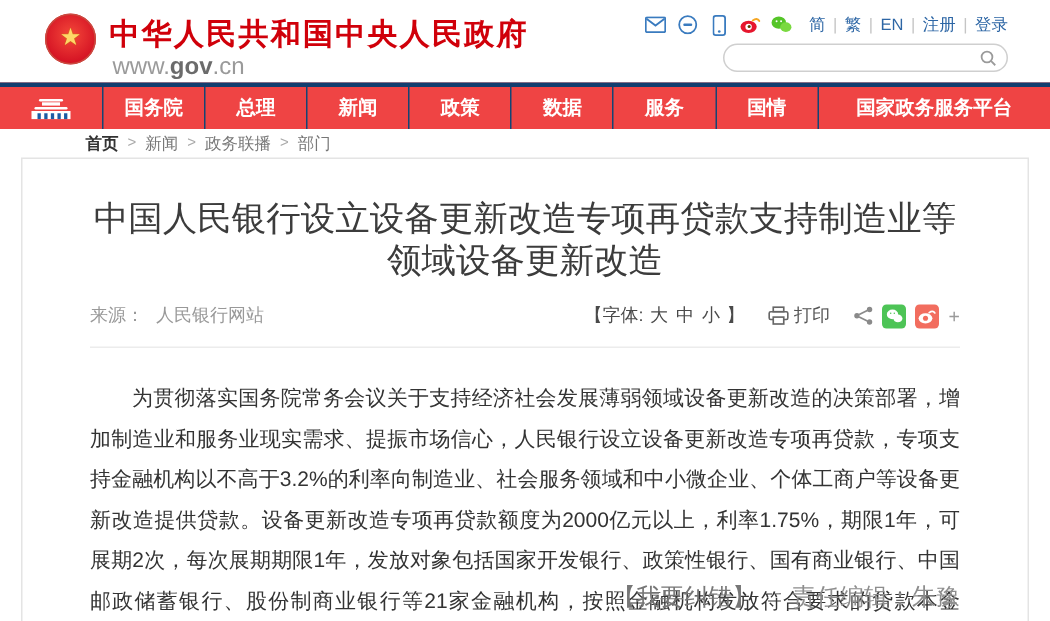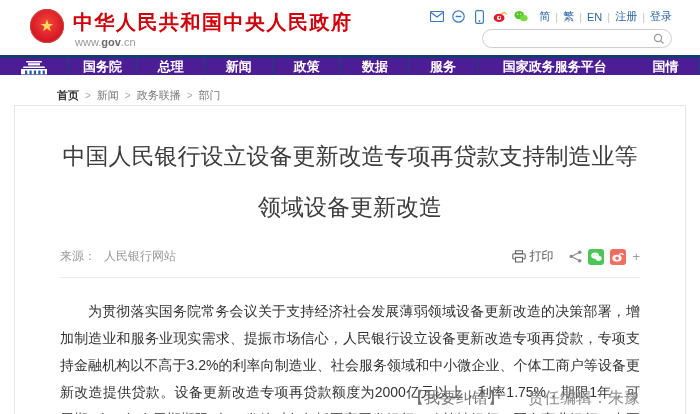--- a/index.html
+++ b/index.html
@@ -9,58 +9,58 @@
 
   
   .header { position:relative; height:55px; background:#fff; }
   .emblem { position:absolute; left:30px; top:9px; width:34px; height:34px;
     border-radius:50%; background:radial-gradient(circle at 50% 42%, #f4483a 0%, #d51324 70%, #c00d1e 100%);
     display:flex; align-items:center; justify-content:center;
     box-shadow:0 0 0 1px #c94b3f inset; }
   .emblem-star { color:#ffd768; font-size:16px; line-height:1; text-shadow:0 0 1px #b88a00; }
   .site-title { position:absolute; left:73px; top:9px; color:#d0000a;
     font-size:20px; font-weight:bold; letter-spacing:1.5px; white-space:nowrap; }
-  .site-url { position:absolute; left:75px; top:36px; color:#9a9a9a; font-size:11px; }
+  .site-url { position:absolute; left:75px; top:36px; color:#9a9a9a; font-size:16px; }
   .site-url b { color:#6b6b6b; }
 
   .topbar { position:absolute; right:28px; top:9px; display:flex; align-items:center; gap:7px;
     font-size:11px; color:#2d66a5; }
   .topbar .icn { display:inline-flex; width:14px; height:14px; align-items:center; justify-content:center; cursor:pointer; }
   .lang-links { display:flex; align-items:center; gap:5px; margin-left:4px; }
   .lang-links a { color:#2d66a5; text-decoration:none; cursor:pointer; }
   .lang-sep { color:#c5c5c5; }
 
   .searchbox { position:absolute; right:28px; top:29px; width:190px; height:19px;
     border:1px solid #cfcfcf; border-radius:10px; background:#fff;
     display:flex; align-items:center; justify-content:flex-end; padding-right:6px; }
   .searchbox input { border:none; outline:none; flex:1; height:15px; font-size:11px; padding-left:10px;
     background:transparent; border-radius:10px; }
 
   
-  .nav { position:absolute; top:55px; left:0; width:700px; height:20px;
-    background:#4c1d95; border-top:3px solid #123e6f; display:flex; }
+  .nav { position:absolute; top:55px; left:0; width:700px; height:31px;
+    background:#ef4444; border-top:3px solid #123e6f; display:flex; }
   .nav-cell { display:flex; align-items:center; justify-content:center;
     color:#fff; font-size:13px; font-weight:bold; cursor:pointer;
     border-right:1px solid #134575; white-space:nowrap; }
   .nav-home { width:69px; }
   .nav-item { flex:1; }
   .nav-item-wide { flex:2.3; border-right:none; }
 
   
   .breadcrumb { position:absolute; top:88px; left:57px; font-size:11px; color:#777;
     display:flex; align-items:center; gap:6px; }
   .breadcrumb .crumb { cursor:pointer; }
   .breadcrumb .crumb-first { color:#333; font-weight:bold; }
   .breadcrumb .sep { color:#aaa; font-size:10px; }
 
   
   .article-box { position:absolute; left:14px; right:14px; top:105px; height:315px;
     border:1px solid #e4e4e4; background:#fff; padding:0 45px; }
   .article-title { margin-top:25px; text-align:center; color:#3c3c3c;
-    font-size:23px; line-height:51px; font-weight:500; }
+    font-size:23px; line-height:28px; font-weight:500; }
 
   .meta-row { margin-top:15px; display:flex; justify-content:space-between; align-items:center;
     font-size:12px; color:#999; }
   .meta-left { display:flex; align-items:center; gap:8px; }
   .meta-right { display:flex; align-items:center; gap:6px; color:#555; }
   .font-ctl { color:#4a4a4a; }
   .font-size-link { cursor:pointer; margin:0 1px; }
   .print { display:inline-flex; align-items:center; gap:3px; color:#555; cursor:pointer; margin-left:10px; }
   .share-alt { margin-left:10px; cursor:pointer; display:inline-flex; }
   .sq { width:16px; height:16px; border-radius:3px; display:inline-flex; align-items:center; justify-content:center; cursor:pointer; }
@@ -159,22 +159,22 @@
         <rect x="21.3" y="11.5" width="2.2" height="3.9" fill="#1c5ca4"></rect>
         <rect x="25.7" y="11.5" width="2.2" height="3.9" fill="#1c5ca4"></rect>
       </svg>
     </div>
     <div class="nav-cell nav-item">国务院</div>
     <div class="nav-cell nav-item">总理</div>
     <div class="nav-cell nav-item">新闻</div>
     <div class="nav-cell nav-item">政策</div>
     <div class="nav-cell nav-item">数据</div>
     <div class="nav-cell nav-item">服务</div>
+    <div class="nav-cell nav-item">国情</div>
     <div class="nav-cell nav-item nav-item-wide">国家政务服务平台</div>
-    <div class="nav-cell nav-item">国情</div>
   </div>
 
   <div class="breadcrumb">
     <span class="crumb crumb-first">首页</span>
     <span class="sep">&gt;</span>
     <span class="crumb">新闻</span>
     <span class="sep">&gt;</span>
     <span class="crumb">政务联播</span>
     <span class="sep">&gt;</span>
     <span class="crumb">部门</span>
@@ -182,20 +182,27 @@
 
   <div class="article-box">
     <h1 class="article-title">中国人民银行设立设备更新改造专项再贷款支持制造业等领域设备更新改造</h1>
 
     <div class="meta-row">
       <div class="meta-left">
         <span>来源：</span>
         <span>人民银行网站</span>
       </div>
       <div class="meta-right">
+        <span class="font-ctl">
+          <span>【字体:</span>
+          <span class="font-size-link">大</span>
+          <span class="font-size-link">中</span>
+          <span class="font-size-link">小</span>
+          <span>】</span>
+        </span>
         <span class="print">
           <svg width="14" height="13" viewBox="0 0 14 13">
               <rect x="3.5" y="0.8" width="7" height="3" fill="none" stroke="#666" stroke-width="1.1"></rect>
               <rect x="0.8" y="3.8" width="12.4" height="5.2" rx="1" fill="none" stroke="#666" stroke-width="1.1"></rect>
               <rect x="3.5" y="7.4" width="7" height="4.6" fill="#fff" stroke="#666" stroke-width="1.1"></rect>
             </svg>
           <span>打印</span>
         </span>
         <span class="share-alt">
           <svg width="13" height="13" viewBox="0 0 13 13">

